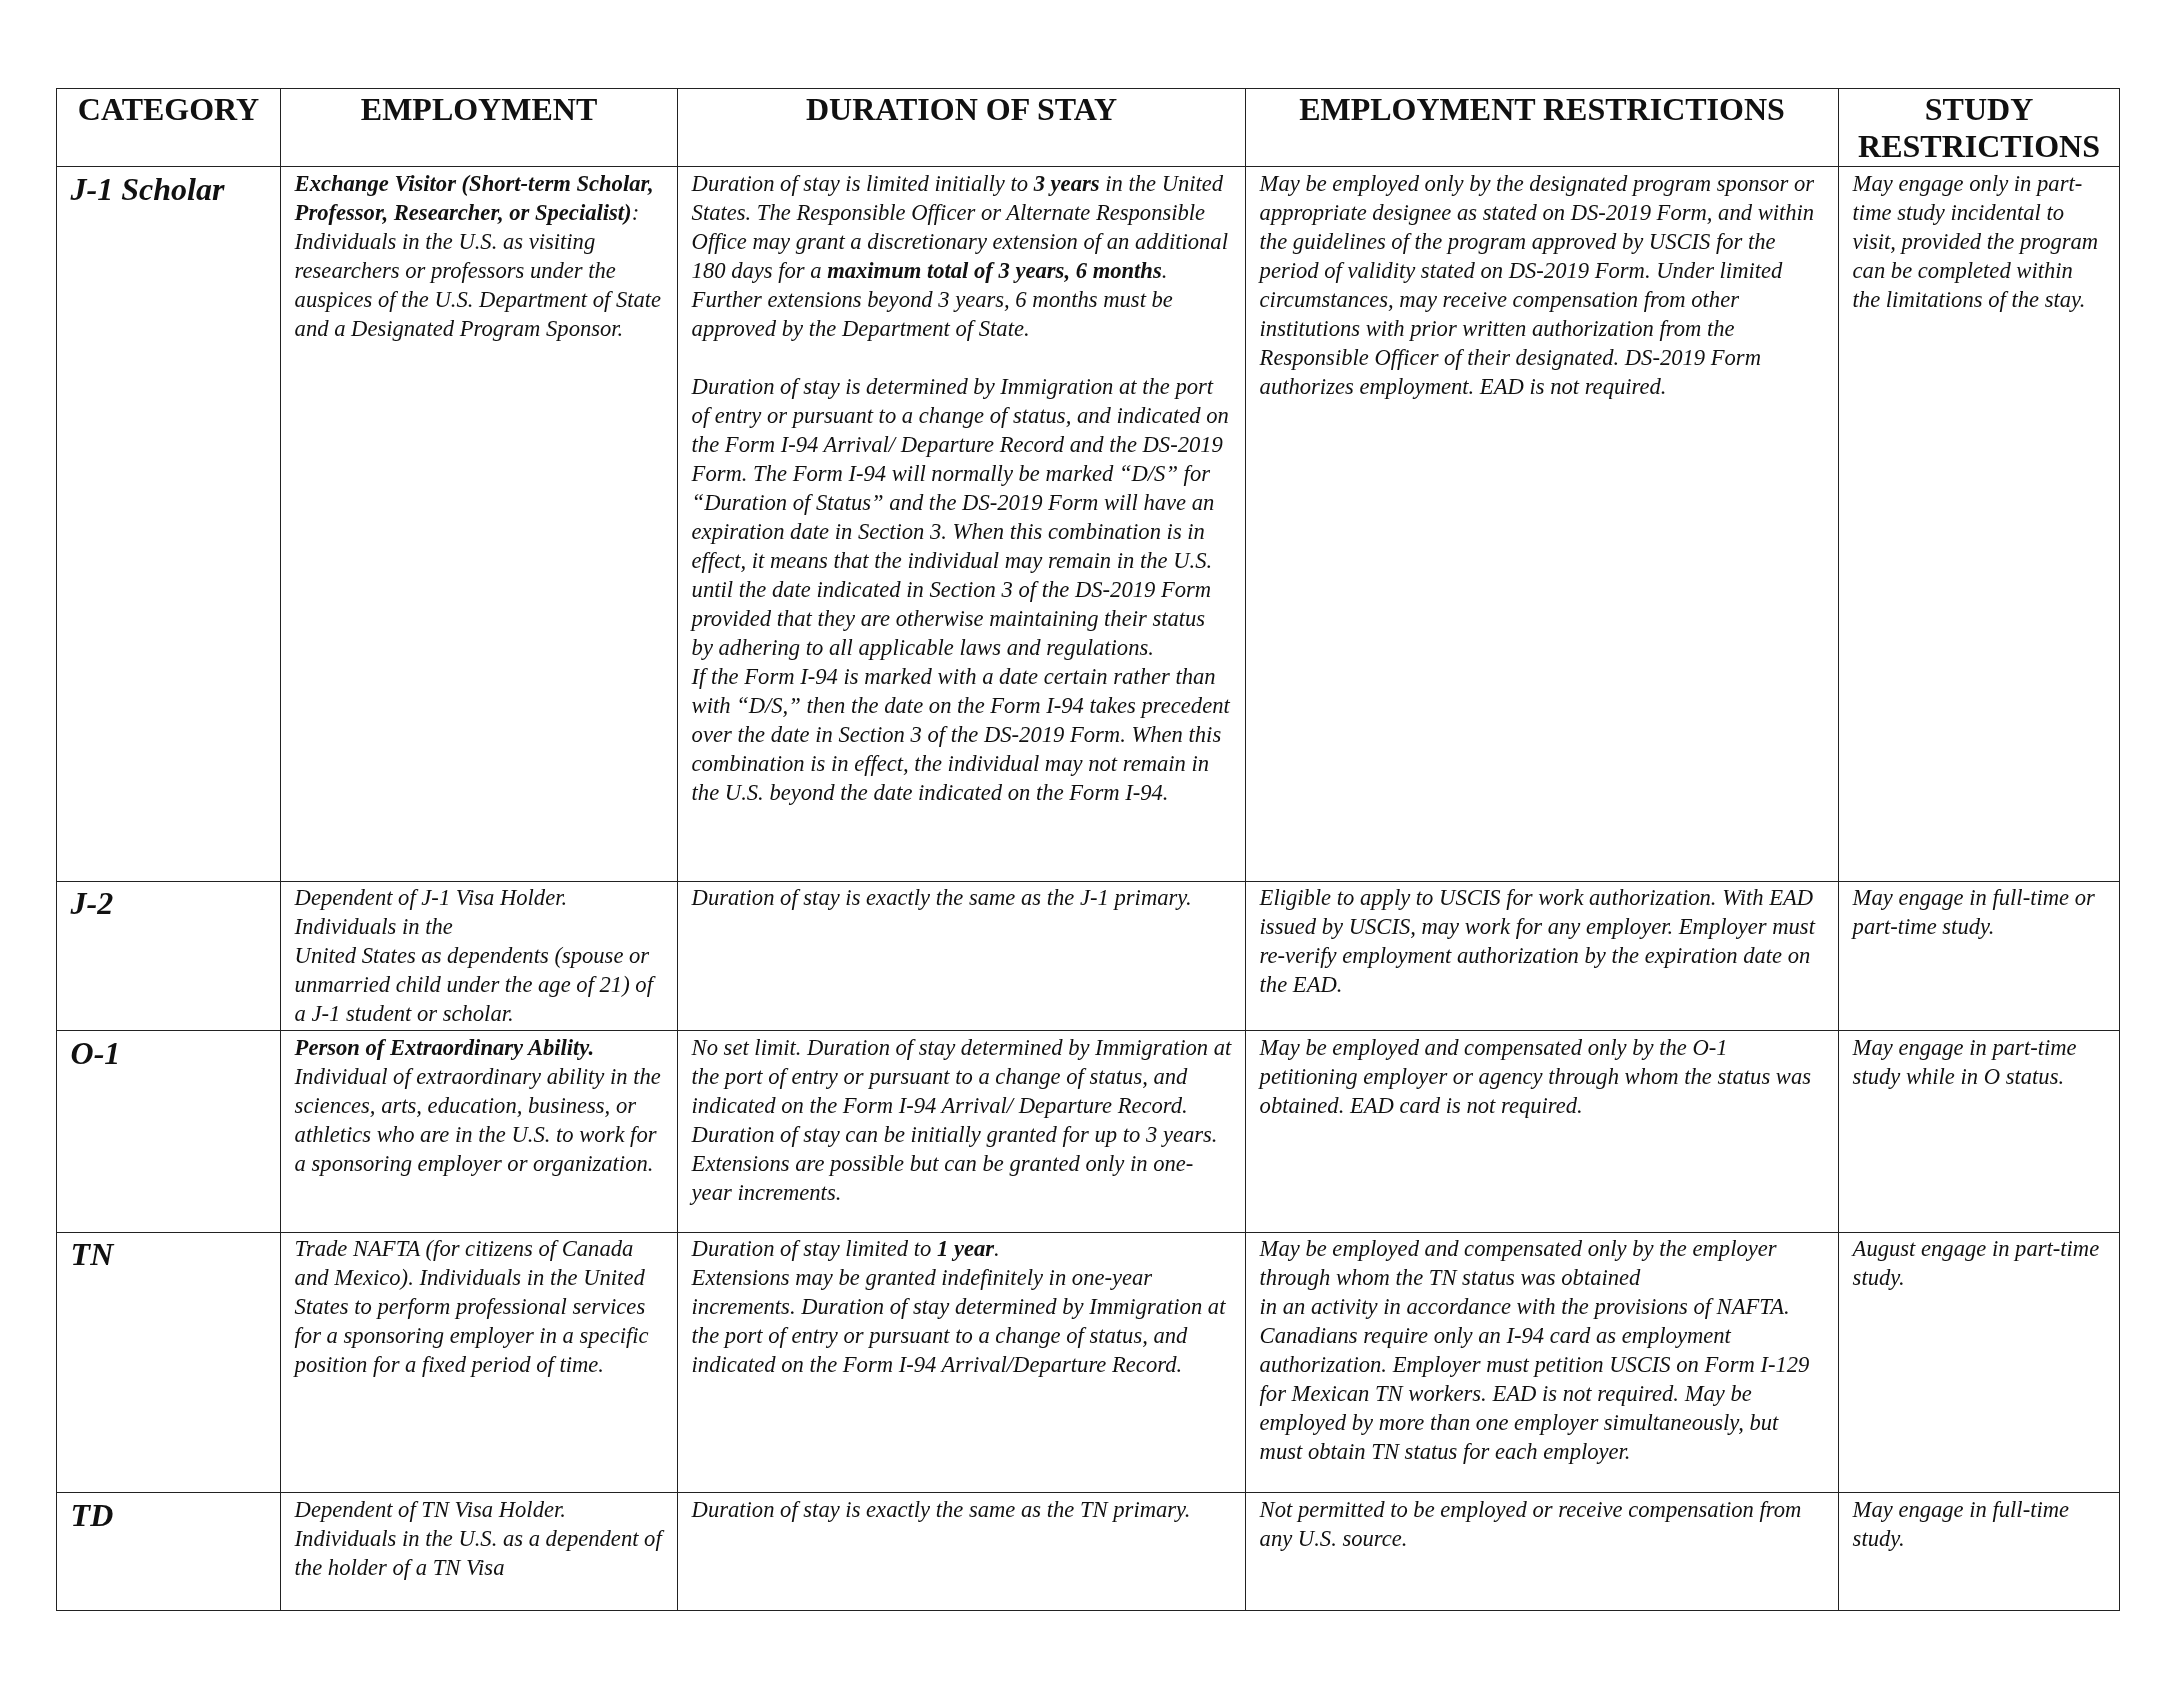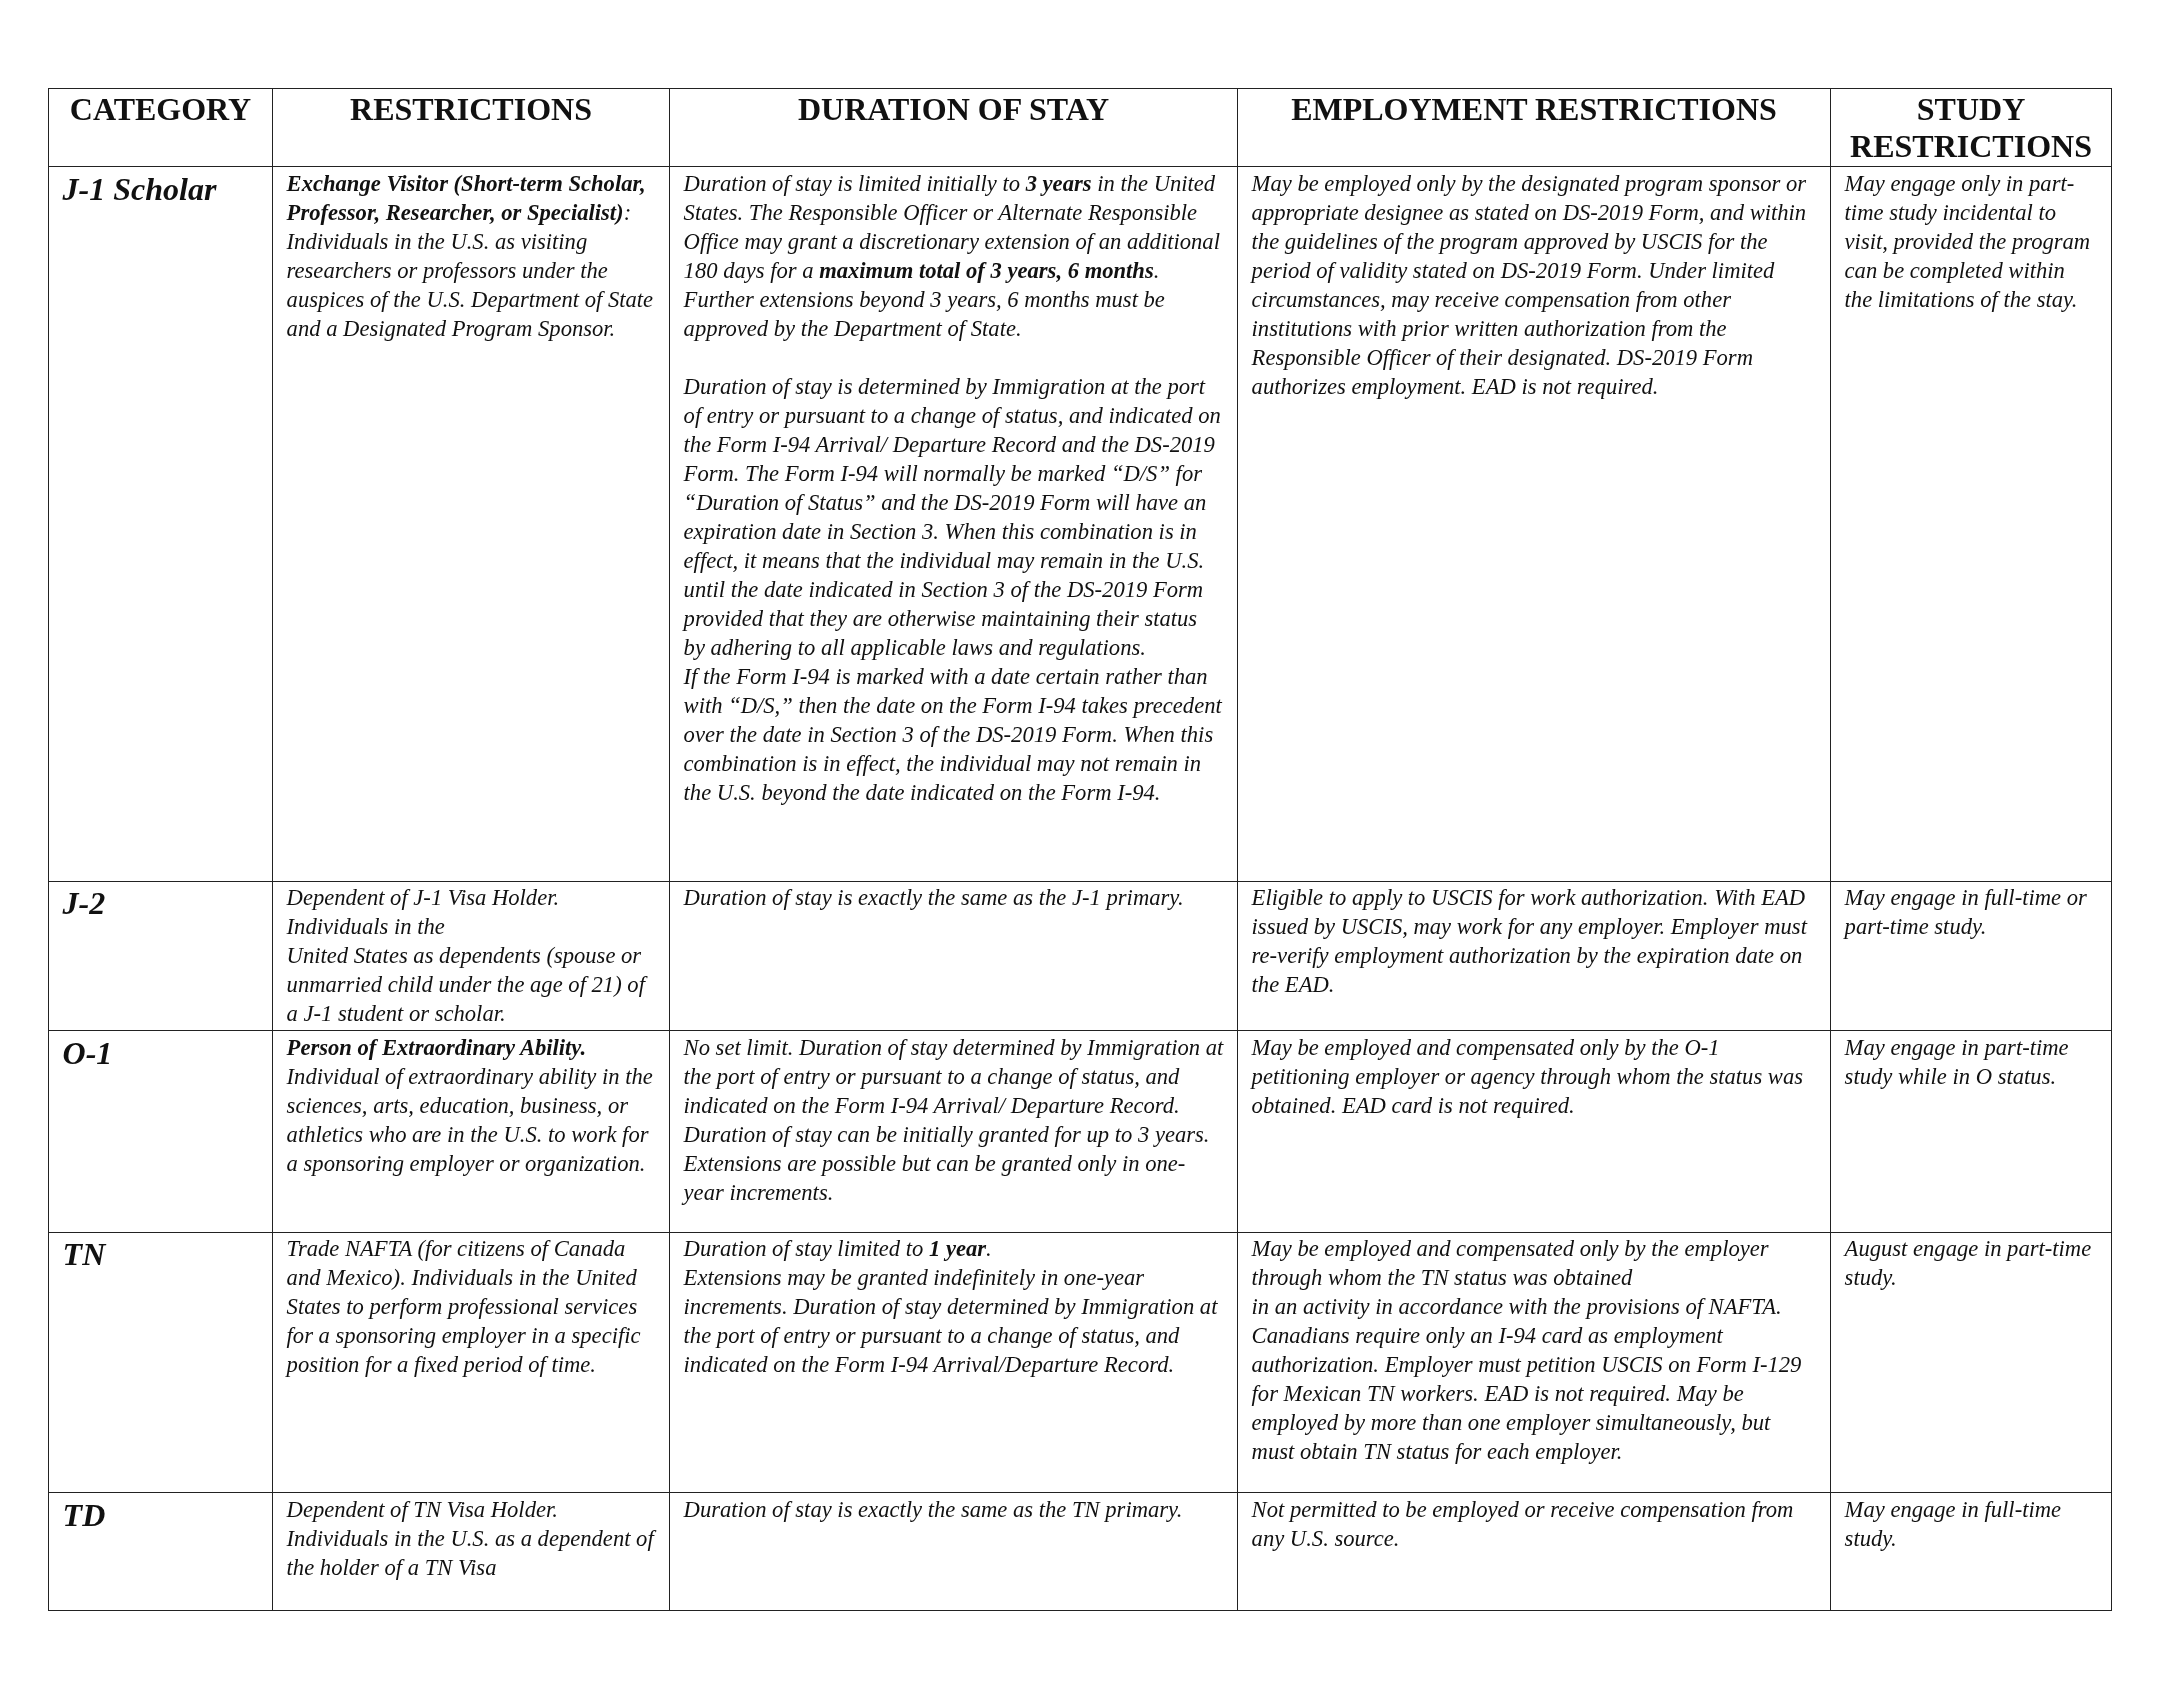--- a/index.html
+++ b/index.html
@@ -1,19 +1,19 @@
 <!DOCTYPE html>
 <html style="font-size:13.6px"><head>
   <meta charset="utf-8">
   <style>
     html, body { margin: 0; padding: 0; background: #ffffff; }
     body { width: 2181px; height: 1685px; position: relative; overflow: hidden;
            font-family: "Liberation Serif", "DejaVu Serif", serif; color: #111; }
     table.visa {
-      position: absolute; left: 48px; top: 88px;
+      position: absolute; left: 56px; top: 88px;
       width: 2063px; border-collapse: collapse; table-layout: fixed;
     }
     table.visa th, table.visa td {
       border: 1.7px solid #222; vertical-align: top; padding: 1.7px 13.6px 1.7px 13.6px;
       text-align: left;
     }
     table.visa th {
       font-weight: bold; font-size: 32px; line-height: 37px; text-align: center;
       height: 72px; padding-top: 1.7px;
     }
@@ -37,21 +37,21 @@
   <colgroup>
     <col class="c1">
       <col class="c2">
       <col class="c3">
       <col class="c4">
       <col class="c5">
   </colgroup>
   <thead>
     <tr>
       <th>CATEGORY</th>
-      <th>RESTRICTIONS</th>
+      <th>EMPLOYMENT</th>
       <th>DURATION OF STAY</th>
       <th>EMPLOYMENT RESTRICTIONS</th>
       <th>STUDY RESTRICTIONS</th>
     </tr>
   </thead>
   <tbody>
 
     <tr class="r1">
       <td class="cat">J-1 Scholar</td>
       <td class="txt"><span class="b">Exchange Visitor (Short-term Scholar, Professor, Researcher, or Specialist)</span><span>: Individuals in the U.S. as visiting researchers or professors under the auspices of the U.S. Department of State and a Designated Program Sponsor.</span></td>

